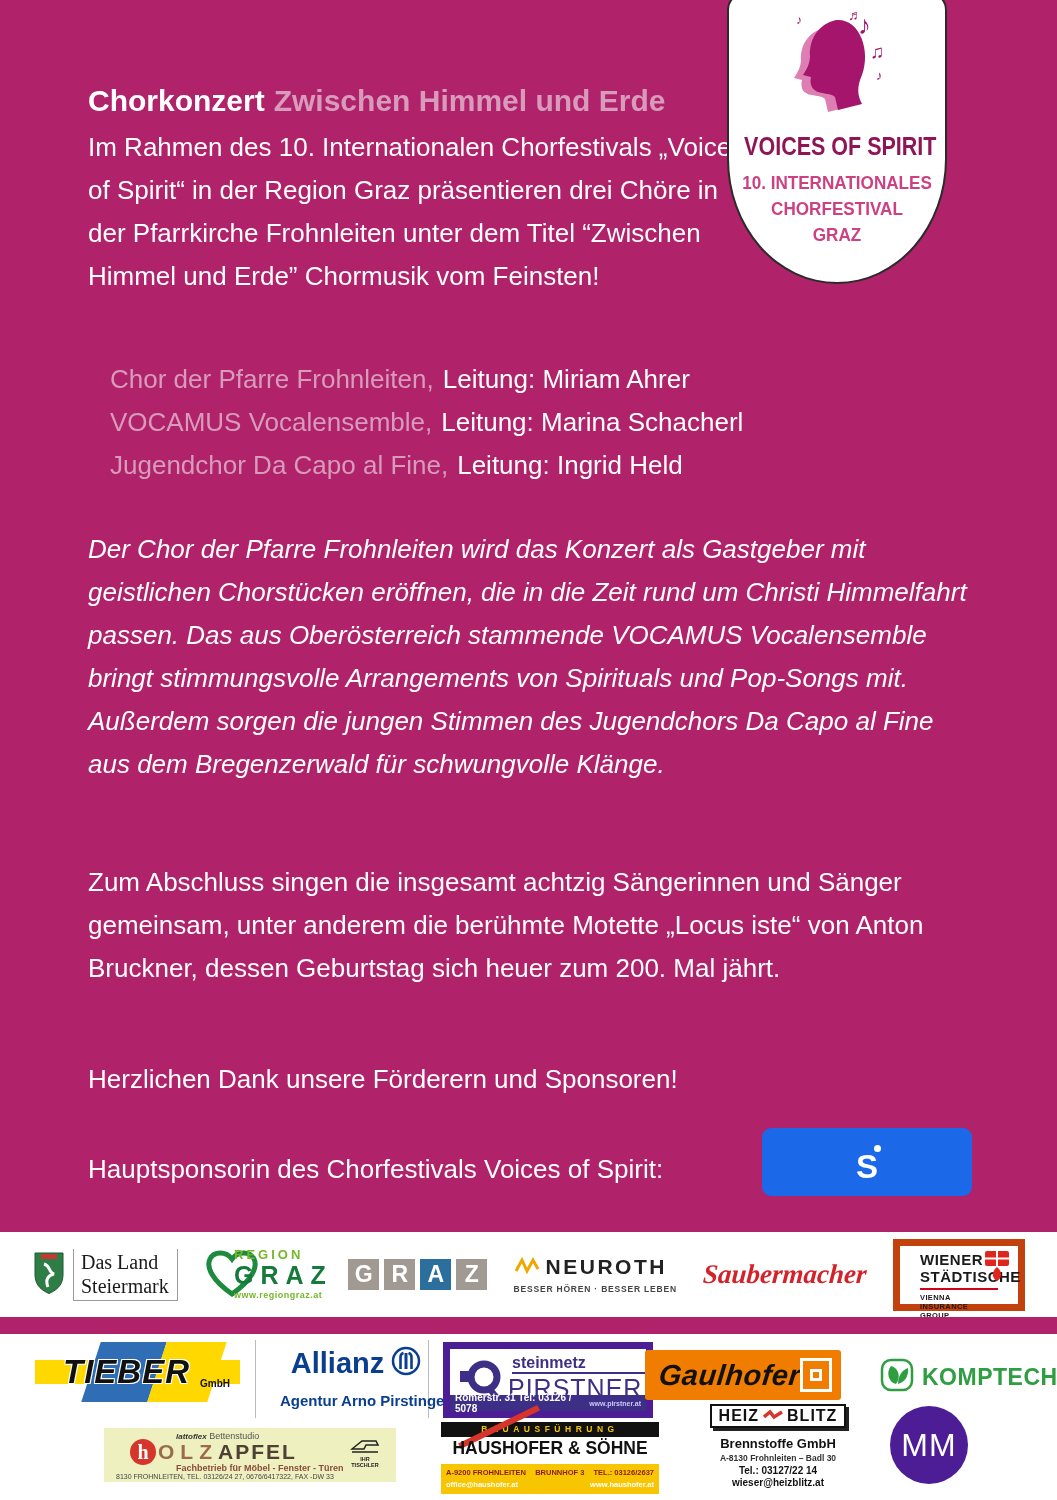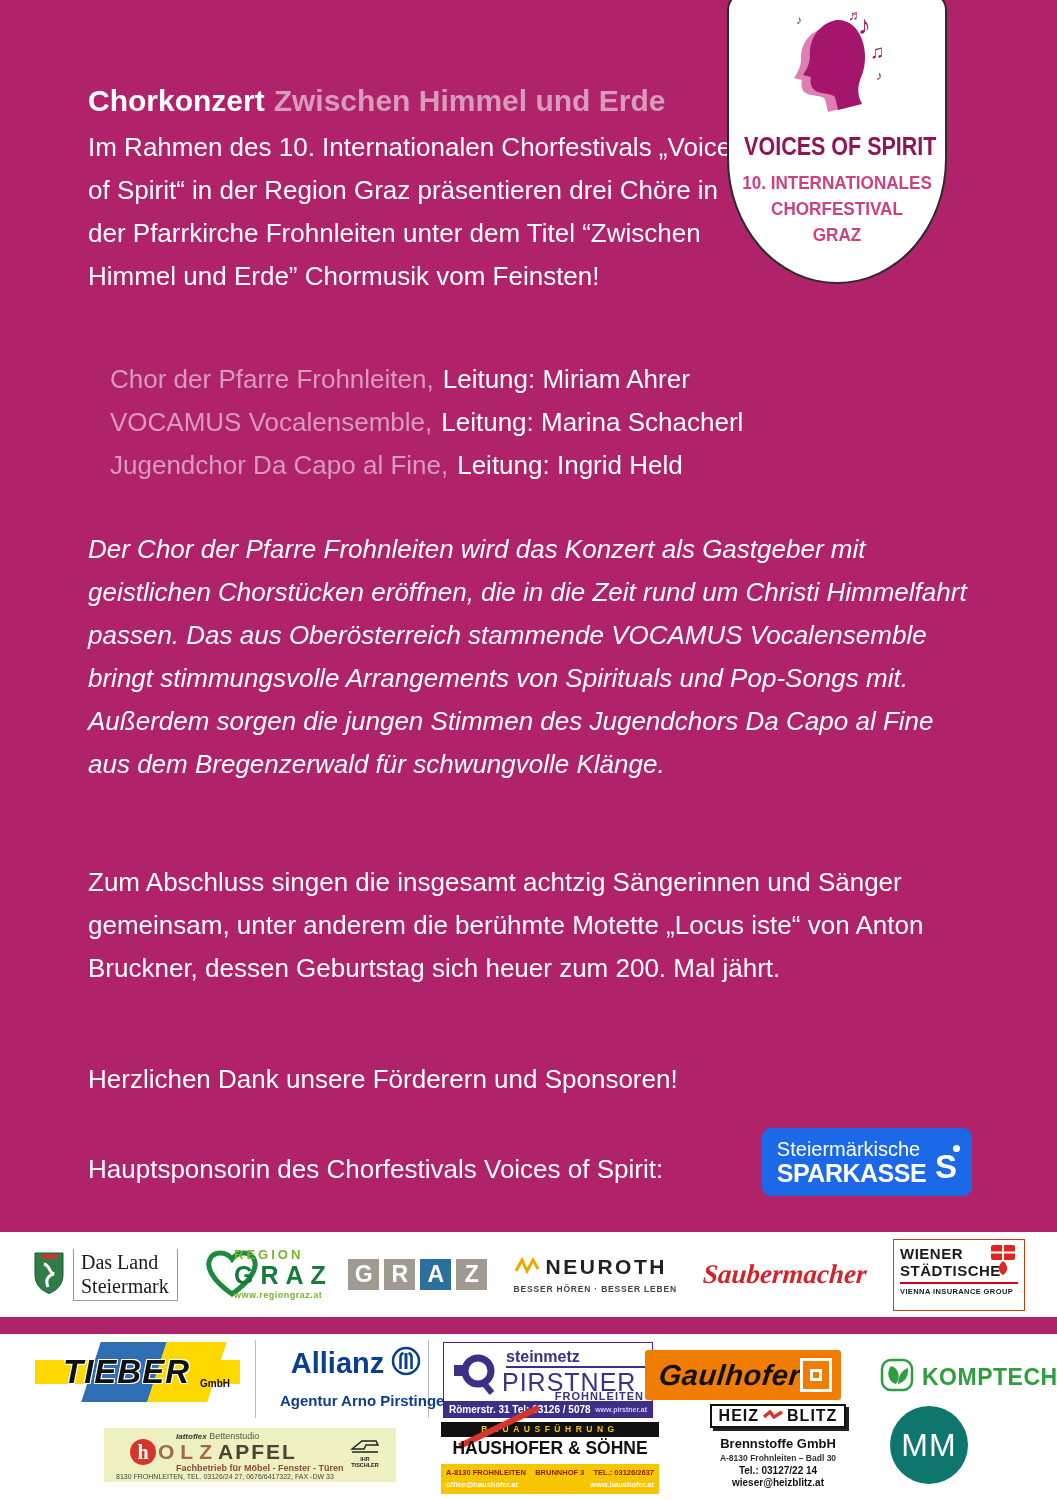--- a/index.html
+++ b/index.html
@@ -56,21 +56,21 @@
   .gsq.blue{background:#2d6f9c;}
   .neuroth{text-align:left;}
   .neuroth-row{display:flex;align-items:center;gap:6px;}
   .neuroth-name{font-size:21px;font-weight:bold;letter-spacing:2.5px;color:#222;}
   .neuroth-tag{font-size:8.5px;font-weight:bold;letter-spacing:0.8px;color:#444;margin-top:5px;}
   .sauber{font-family:"Liberation Serif",serif;font-style:italic;font-weight:bold;font-size:27px;
           color:#d2232a;transform:skewX(-4deg);}
   .anniv{position:relative;width:112px;height:76px;}
   .anniv-num{position:absolute;right:0;bottom:16px;font-size:27px;font-weight:300;color:#c0392b;letter-spacing:-1px;}
   .anniv-cap{position:absolute;left:0;bottom:-2px;width:112px;font-size:6.5px;letter-spacing:2px;color:#c0392b;text-align:center;white-space:nowrap;}
-  .wiener{position:relative;width:132px;height:72px;border:1px solid #c2410c;background:#fff;box-sizing:border-box;padding:5px 6px;}
+  .wiener{position:relative;width:132px;height:72px;border:7px solid #c2410c;background:#fff;box-sizing:border-box;padding:5px 20px;}
   .wn-l1{font-size:15px;font-weight:800;color:#1a1a1a;letter-spacing:0.5px;line-height:17px;}
   .wn-line{height:2px;background:#d0021b;margin:3px 0;}
   .wn-l3{font-size:7.5px;font-weight:bold;color:#1a1a1a;letter-spacing:0.4px;}
   .wn-icon{position:absolute;top:4px;right:7px;}
   
   .stripe{position:absolute;left:0;top:1317px;width:1057px;height:17px;background:#b0226a;}
   
   .bottom{position:absolute;left:0;top:1334px;width:1057px;height:166px;background:#fff;}
   .vsep{position:absolute;top:6px;width:1px;height:78px;background:#bbb;}
   
@@ -80,21 +80,21 @@
   .tb-yel{position:absolute;left:122px;top:2px;width:60px;height:60px;background:#ffd800;transform:skewX(-18deg);}
   .tb-name{position:absolute;left:28px;top:13px;font-size:33px;font-weight:900;font-style:italic;color:#111;
            letter-spacing:1px;text-shadow:-1px -1px 0 #fff,1px -1px 0 #fff,-1px 1px 0 #fff,1px 1px 0 #fff;}
   .tb-gmbh{position:absolute;left:165px;top:38px;font-size:10px;font-weight:bold;color:#111;}
   
   .allianz{position:absolute;left:280px;top:12px;width:152px;text-align:center;}
   .al-row{display:flex;align-items:center;justify-content:center;gap:7px;}
   .al-name{font-size:29px;font-weight:800;color:#0a3e8f;}
   .al-agency{font-size:15px;font-weight:bold;color:#0a3e8f;margin-top:12px;white-space:nowrap;}
   
-  .pirstner{position:absolute;left:443px;top:8px;width:210px;height:76px;border:1px solid #4c1d95;background:#fff;box-sizing:border-box;}
+  .pirstner{position:absolute;left:443px;top:8px;width:210px;height:76px;border:7px solid #4c1d95;background:#fff;box-sizing:border-box;}
   .pi-icon{position:absolute;left:8px;top:8px;}
   .pi-top{position:absolute;left:62px;top:5px;font-size:16px;font-weight:600;color:#3d2f85;}
   .pi-rule{position:absolute;left:62px;top:23px;width:140px;height:2px;background:#3d2f85;}
   .pi-name{position:absolute;left:58px;top:25px;font-size:25px;font-weight:400;color:#3d2f85;letter-spacing:1px;}
   .pi-place{position:absolute;right:8px;top:47px;font-size:11px;font-weight:bold;color:#3d2f85;letter-spacing:1px;}
   .pi-bar{position:absolute;left:0;bottom:0;width:100%;height:16px;background:#3d2f85;color:#fff;
           font-size:10px;font-weight:bold;display:flex;align-items:center;justify-content:space-between;
           padding:0 5px;box-sizing:border-box;}
   .pi-url{font-size:7px;color:#cfc6ff;}
   
@@ -133,21 +133,21 @@
   
   .heizblitz{position:absolute;left:697px;top:70px;width:162px;text-align:center;}
   .hb-box{display:inline-flex;align-items:center;gap:4px;border:2px solid #111;box-shadow:3px 3px 0 #222;
           background:#fff;padding:1px 7px;}
   .hb-word{font-size:16px;font-weight:900;color:#111;letter-spacing:1px;}
   .hb-company{font-size:13px;font-weight:800;color:#111;margin-top:8px;}
   .hb-addr{font-size:8.5px;font-weight:bold;color:#333;margin-top:2px;}
   .hb-tel{font-size:10px;font-weight:800;color:#111;margin-top:2px;}
   .hb-mail{font-size:10px;font-weight:800;color:#111;margin-top:1px;}
   
-  .mm{position:absolute;left:890px;top:72px;width:78px;height:78px;border-radius:50%;background:#0f766e;
+  .mm{position:absolute;left:890px;top:72px;width:78px;height:78px;border-radius:50%;background:#4c1d95;
       display:flex;align-items:center;justify-content:center;color:#fff;font-size:32px;letter-spacing:1px;}
 </style>
 </head>
 <body>
 
 <div class="page">
 
   <div class="title">
     <span class="title-bold">Chorkonzert</span><span class="title-accent">Zwischen Himmel und Erde</span>
   </div>
@@ -184,24 +184,20 @@
       <span class="choir-name">Jugendchor Da Capo al Fine,</span><span class="choir-leader">Leitung: Ingrid Held</span>
     </div>
   </div>
 
   <div class="para p2">Der Chor der Pfarre Frohnleiten wird das Konzert als Gastgeber mit geistlichen Chorstücken eröffnen, die in die Zeit rund um Christi Himmelfahrt passen. Das aus Oberösterreich stammende VOCAMUS Vocalensemble bringt stimmungsvolle Arrangements von Spirituals und Pop-Songs mit. Außerdem sorgen die jungen Stimmen des Jugendchors Da Capo al Fine aus dem Bregenzerwald für schwungvolle Klänge.</div>
   <div class="para p3">Zum Abschluss singen die insgesamt achtzig Sängerinnen und Sänger gemeinsam, unter anderem die berühmte Motette „Locus iste“ von Anton Bruckner, dessen Geburtstag sich heuer zum 200. Mal jährt.</div>
   <div class="para thanks">Herzlichen Dank unsere Förderern und Sponsoren!</div>
   <div class="para sponsor-line">Hauptsponsorin des Chorfestivals Voices of Spirit:</div>
 
   <div class="sparkasse">
-    <div>
-      <div class="spk-line1">Steiermärkische</div>
-      <div class="spk-line2">SPARKASSE</div>
-    </div>
     <div class="spk-s"><span>S</span><span class="spk-dot"></span></div>
   </div>
 
   <div class="band1">
 
     <div class="logo steiermark">
       <span>
         <svg width="34" height="44" viewBox="0 0 34 44">
           <path d="M3,2 h28 v22 c0,11 -8,16 -14,18.5 c-6,-2.5 -14,-7.5 -14,-18.5 Z" fill="#2e7d46" stroke="#1d5a30"></path>
           <rect x="9" y="3" width="16" height="5" fill="#c23b33"></rect>
@@ -351,21 +347,21 @@
         <div>TISCHLER</div>
       </div>
     </div>
 
     <div class="haushofer">
       <div class="hh-topbar">BAUAUSFÜHRUNG</div>
       <div class="hh-slash"></div>
       <div class="hh-name">HAUSHOFER &amp; SÖHNE</div>
       <div class="hh-bar">
         <div class="hh-row red">
-          <span>A-8130 FROHNLEITEN</span>
+          <span>A-9200 FROHNLEITEN</span>
           <span>BRUNNHOF 3</span>
           <span>TEL.: 03126/2637</span>
         </div>
         <div class="hh-row white">
           <span>office@haushofer.at</span>
           <span>www.haushofer.at</span>
         </div>
       </div>
     </div>
 

